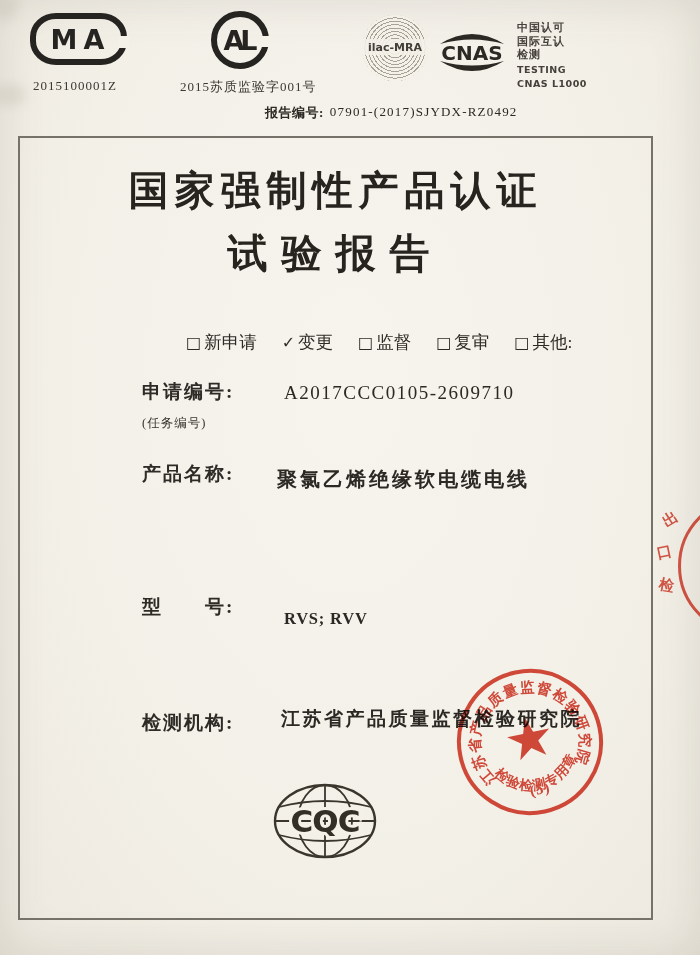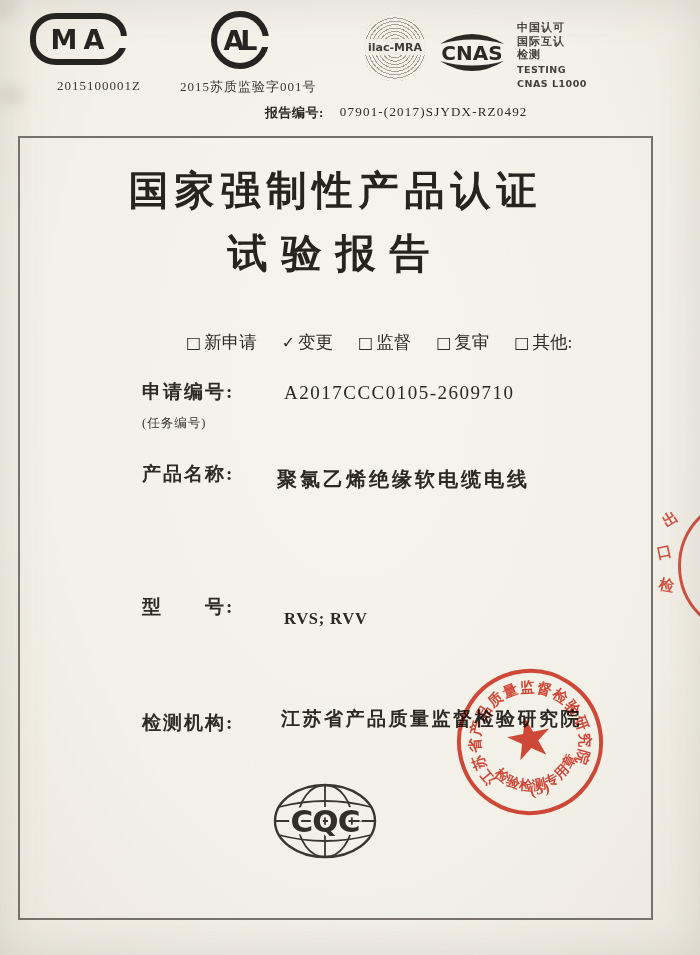--- a/index.html
+++ b/index.html
@@ -40,21 +40,21 @@
     font-family:"DejaVu Sans",sans-serif; font-weight:700; font-size:11px; color:#33302b; }
 
   .cnas { position:absolute; left:436px; top:27px; width:72px; height:52px; }
   .accred { position:absolute; left:517px; top:21px; line-height:13.5px; color:#45413a; }
   .accred .zh { font-size:11px; font-weight:700; letter-spacing:1px; }
   .accred .en { font-family:"DejaVu Sans",sans-serif; font-size:9.5px; font-weight:700; letter-spacing:.5px; margin-top:1px; }
 
   
   .report-line { position:absolute; left:265px; top:104px; font-size:13px; white-space:nowrap;
     color:#2c2823; font-weight:600; letter-spacing:.5px; }
-  .report-line .val { letter-spacing:1.2px; margin-left:16px; font-weight:500; }
+  .report-line .val { letter-spacing:1.2px; margin-left:6px; font-weight:500; }
 
   
   .frame { position:absolute; left:18px; top:136px; width:635px; height:784px;
     border:2px solid #76726a; }
 
   .title1 { position:absolute; left:18px; top:163px; width:635px; text-align:center;
     font-size:40px; font-weight:600; letter-spacing:6px; color:#27231e; }
   .title2 { position:absolute; left:18px; top:226px; width:635px; text-align:center;
     font-size:40px; font-weight:600; letter-spacing:14px; color:#27231e; }
 
@@ -99,21 +99,21 @@
 
 <div class="page">
 
   <div class="smudge" style="left:-8px;top:84px;width:34px;height:22px;"></div>
   <div class="smudge" style="left:-12px;top:-10px;width:30px;height:30px;"></div>
 
   <div class="cma">
     <div class="cma-gap"></div>
     <div class="cma-letters">MA</div>
   </div>
-  <div class="cert-no" style="left:33px;top:78px;margin-left:24px;">2015100001Z</div>
+  <div class="cert-no" style="left:33px;top:78px;">2015100001Z</div>
 
   <div class="cal">
     <div class="cal-gap"></div>
     <div class="cal-letters">AL</div>
   </div>
   <div class="cert-no" style="left:180px;top:78px;">2015苏质监验字001号</div>
 
   <div class="ilac">
     <div class="ilac-band">ilac-MRA</div>
   </div>

